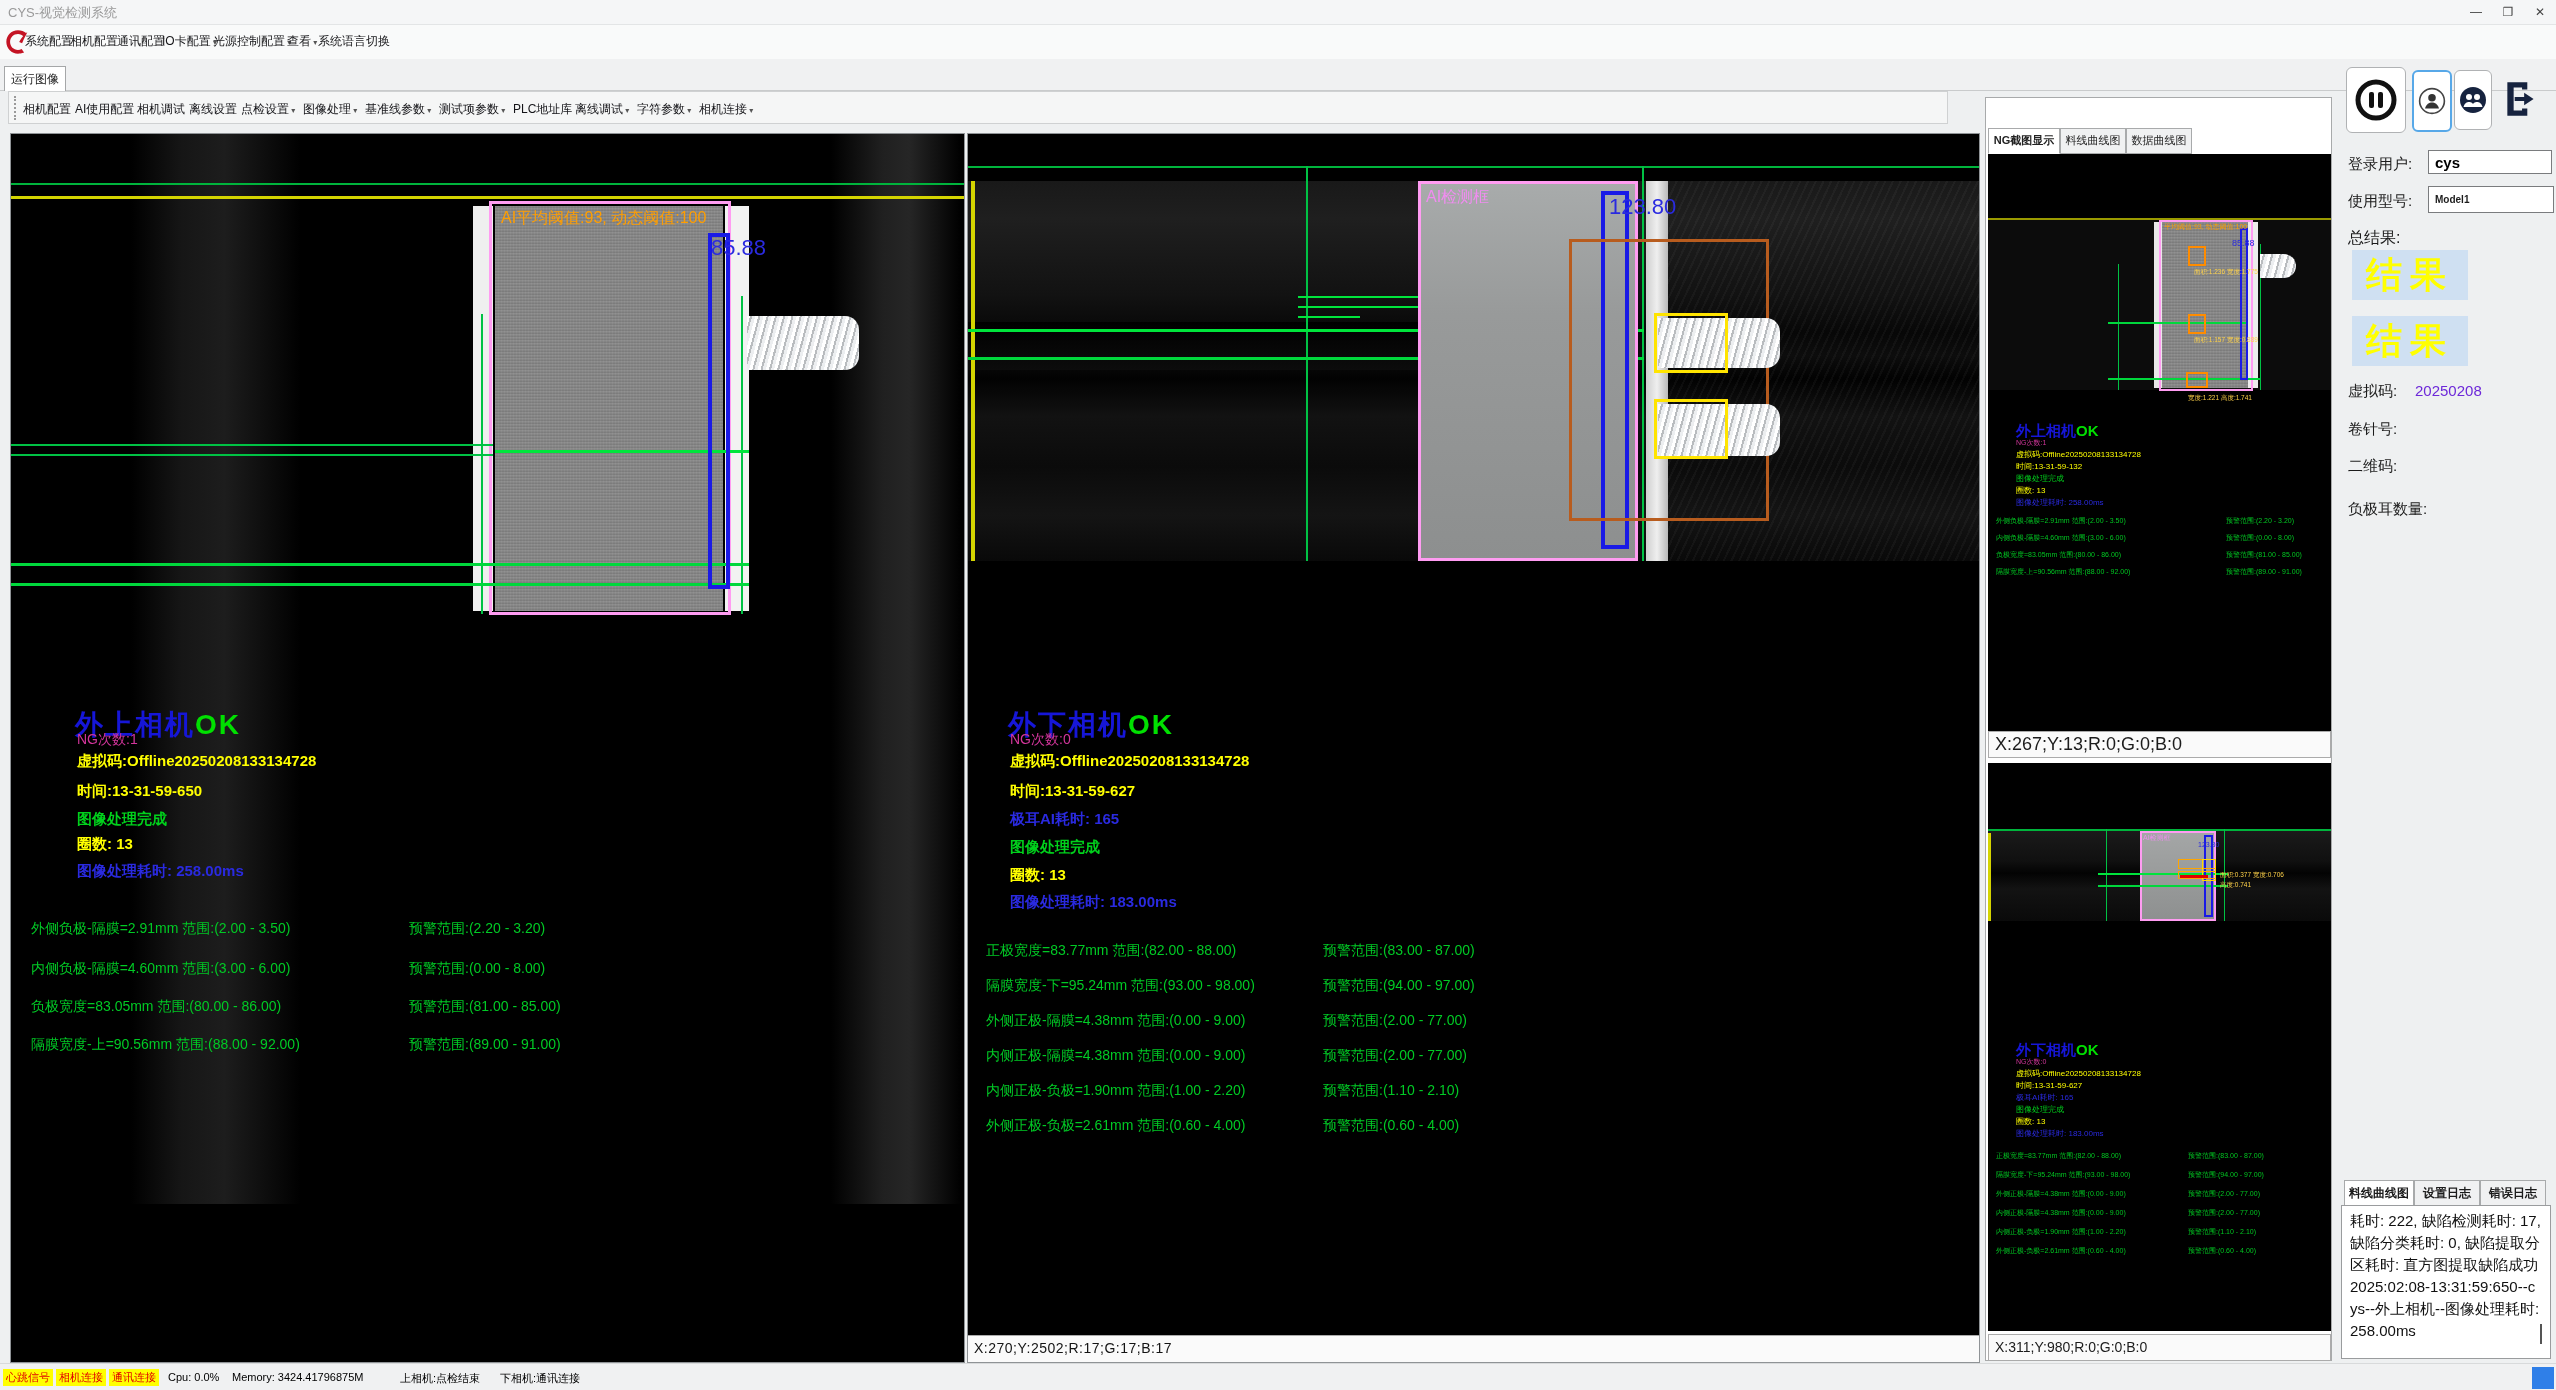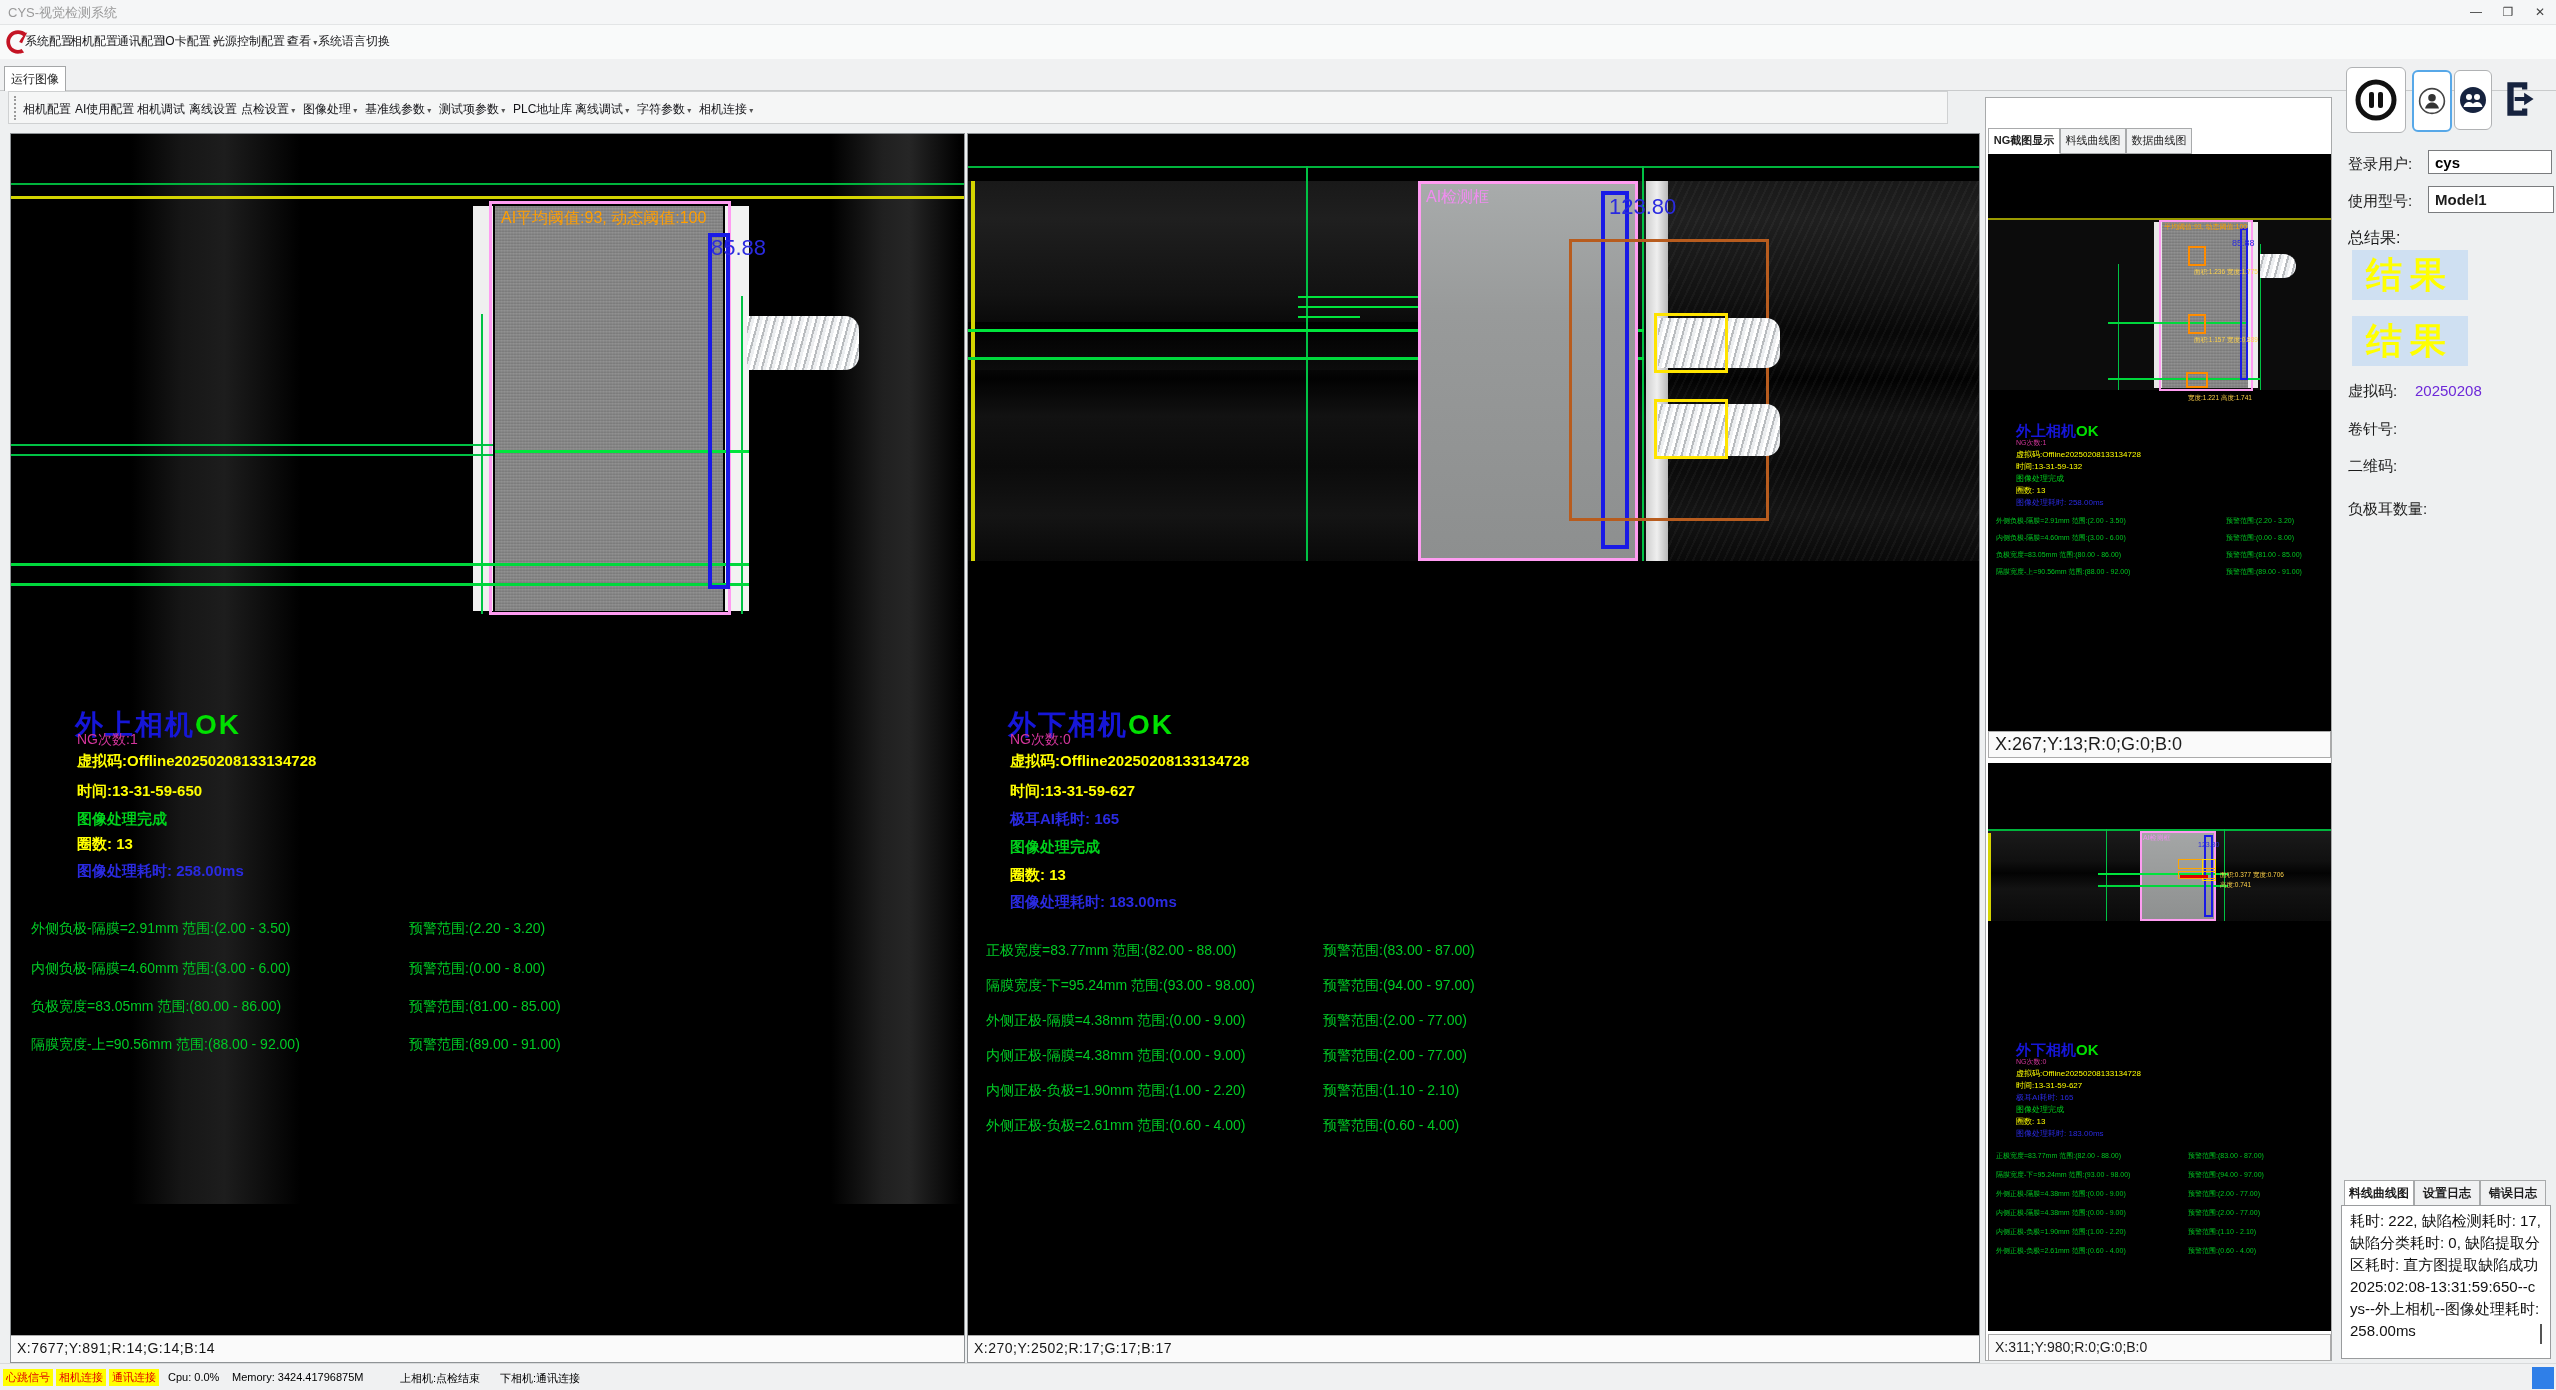--- a/index.html
+++ b/index.html
@@ -131,21 +131,20 @@
   <span class="txt c-b sline" style="left:66px;top:728px">图像处理耗时: 258.00ms</span>
 
   <span class="meas" style="left:20px;top:786px">外侧负极-隔膜=2.91mm 范围:(2.00 - 3.50)</span>
   <span class="meas" style="left:398px;top:786px">预警范围:(2.20 - 3.20)</span>
   <span class="meas" style="left:20px;top:826px">内侧负极-隔膜=4.60mm 范围:(3.00 - 6.00)</span>
   <span class="meas" style="left:398px;top:826px">预警范围:(0.00 - 8.00)</span>
   <span class="meas" style="left:20px;top:864px">负极宽度=83.05mm 范围:(80.00 - 86.00)</span>
   <span class="meas" style="left:398px;top:864px">预警范围:(81.00 - 85.00)</span>
   <span class="meas" style="left:20px;top:902px">隔膜宽度-上=90.56mm 范围:(88.00 - 92.00)</span>
   <span class="meas" style="left:398px;top:902px">预警范围:(89.00 - 91.00)</span>
-  <div class="pixbar">X:7677;Y:891;R:14;G:14;B:14</div>
 </div>
 
 <div class="cam" style="left:967px;top:133px;width:1011px;height:1228px">
 
   <div class="a band-tex" style="left:0;top:47px;width:1011px;height:380px;background-color:#111;background-image:linear-gradient(180deg,#191919 0%,#1f1f1f 10%,#121212 30%,#070707 40%,#0d0d0d 46%,#020202 52%,#121212 62%,#0b0b0b 75%,#141414 88%,#090909 100%)"></div>
   <div class="a" style="left:0;top:188px;width:670px;height:48px;background:linear-gradient(180deg,#000,#0c0c0c)"></div>
   <div class="a" style="left:700px;top:47px;width:311px;height:380px;background:repeating-linear-gradient(115deg,rgba(255,255,255,.035) 0 2px,transparent 2px 7px)"></div>
 
   <div class="line" style="left:0;top:32px;width:1011px;height:2px;background:#00b43c"></div>
   <div class="line" style="left:3px;top:47px;width:4px;height:380px;background:#d4d400"></div>
@@ -311,21 +310,21 @@
 <div class="ibtn" style="left:2496px;top:67px;width:50px;height:64px;border:none;background:transparent">
   <svg width="42" height="42" viewBox="0 0 40 40">
     <path d="M7 4h19v7h-5V9H13v22h8v-2h5v7H7z" fill="#16233f"></path>
     <path d="M23 14v4h-9v4h9v4l9-6z" fill="#16233f"></path>
   </svg>
 </div>
 
 <span class="ilabel" style="left:2348px;top:155px">登录用户:</span>
 <input class="a" style="left: 2428px; top: 150px; width: 124px; height: 24px; border: 1px solid rgb(122, 124, 126); background: rgb(255, 255, 255); font-size: 15px; font-weight: bold; padding-left: 6px; font-family: &quot;Liberation Sans&quot;, sans-serif;" value="cys">
 <span class="ilabel" style="left:2348px;top:192px">使用型号:</span>
-<div class="a" style="left:2428px;top:186px;width:126px;height:27px;border:1px solid #7a7c7e;background:#fff;font-size:15px;font-weight:bold;line-height:26px;padding-left:6px">Model1</div>
+<div class="a" style="left:2428px;top:186px;width:126px;height:27px;border:1px solid #7a7c7e;background:#fff;font-size:10px;font-weight:bold;line-height:26px;padding-left:6px">Model1</div>
 <span class="ilabel" style="left:2348px;top:228px;font-size:16px">总结果:</span>
 <div class="resultbox" style="top:250px">结果</div>
 <div class="resultbox" style="top:316px">结果</div>
 <span class="ilabel" style="left:2348px;top:382px">虚拟码:</span>
 <span class="ilabel ivalue" style="left:2415px;top:382px">20250208</span>
 <span class="ilabel" style="left:2348px;top:420px">卷针号:</span>
 <span class="ilabel" style="left:2348px;top:457px">二维码:</span>
 <span class="ilabel" style="left:2348px;top:500px">负极耳数量:</span>
 
 <div class="logtab sel" style="left:2344px;width:68px">料线曲线图</div>

